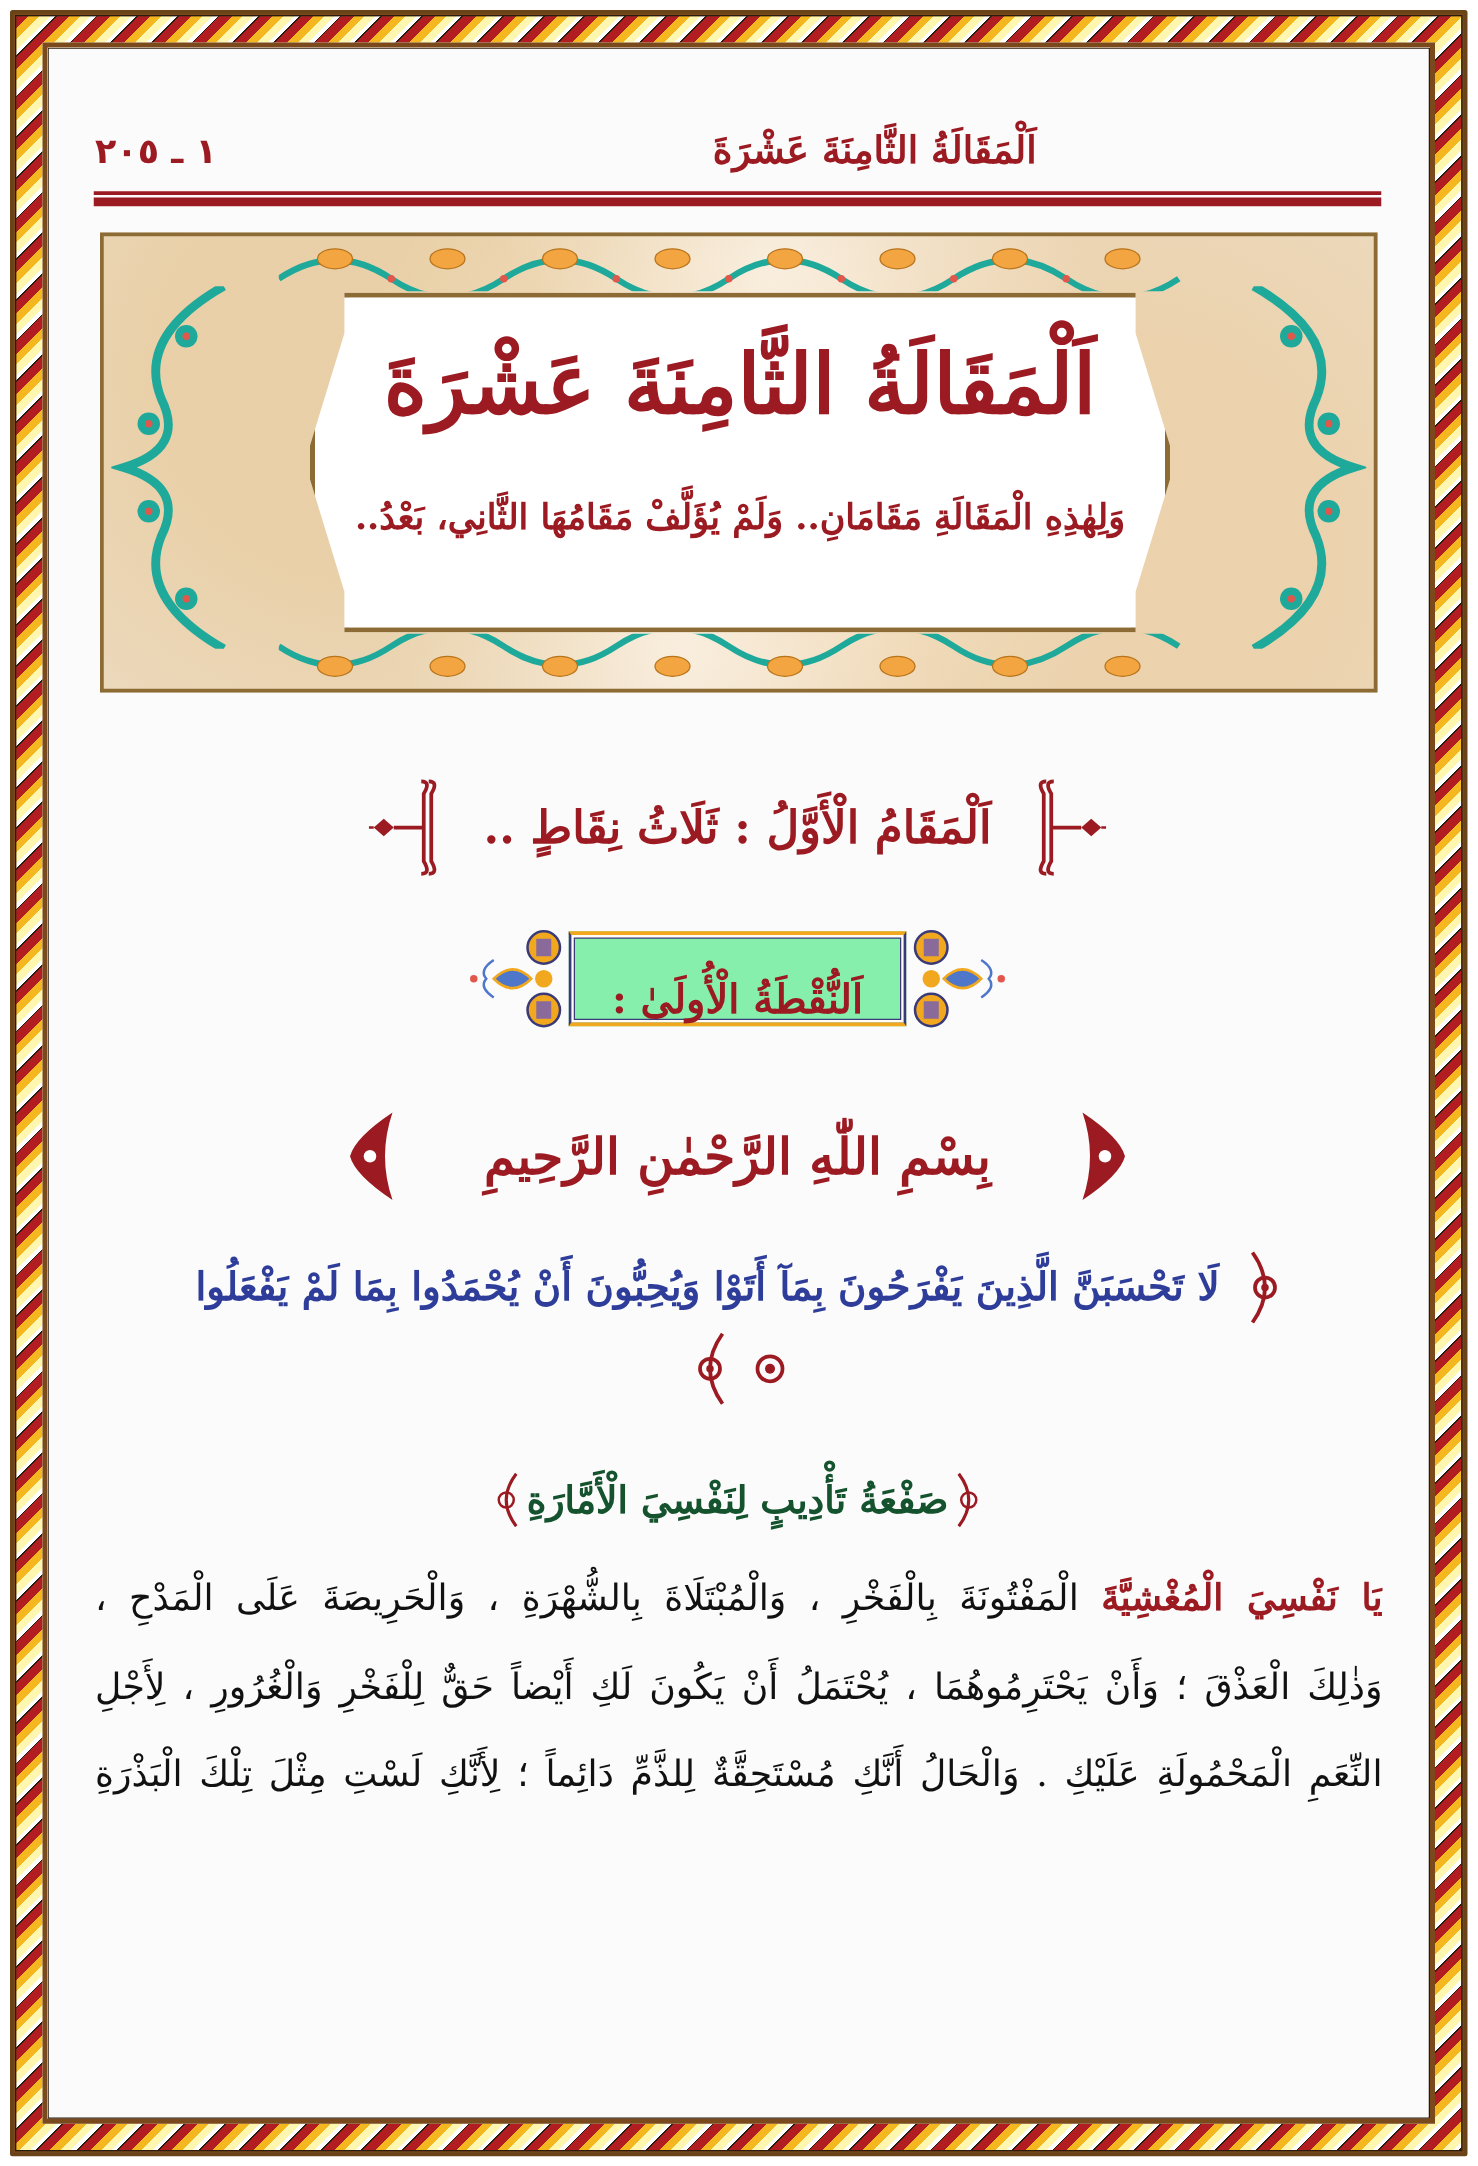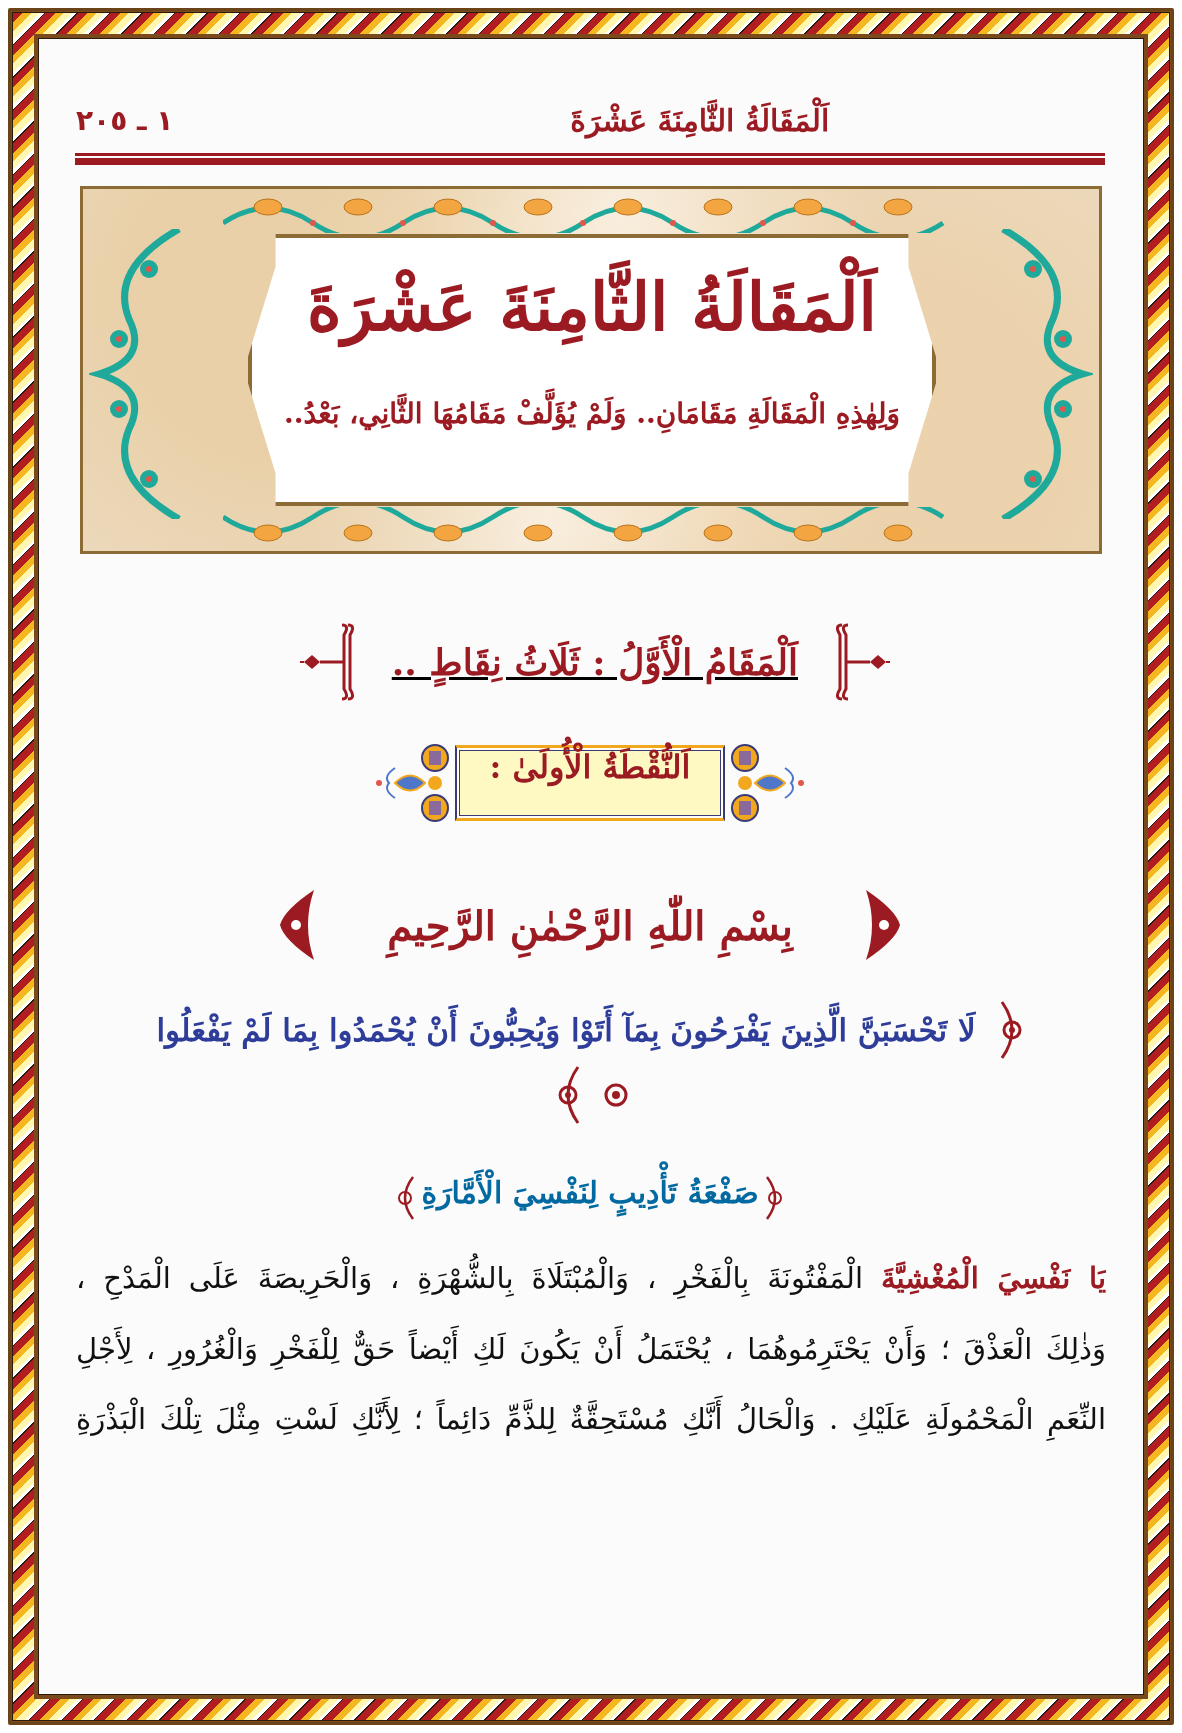--- a/index.html
+++ b/index.html
@@ -74,38 +74,38 @@
       color: #9c1b22; font-family: "DejaVu Serif", serif; font-weight: bold; font-size: 66px; line-height: 100px;
     }
     .cart-sub {
       position: absolute; left: 169px; top: 200px; width: 680px; text-align: center;
       color: #9c1b22; font-family: "DejaVu Serif", serif; font-weight: bold; font-size: 28px; line-height: 50px;
     }
 
     
     .section-head {
       position: absolute; left: 290px; top: 612px; width: 600px; height: 100px;
-      display: flex; align-items: center; gap: 26px; text-decoration: underline;
+      display: flex; align-items: center; justify-content: center; gap: 26px;
     }
     .bracket { width: 60px; height: 90px; flex: none; }
     .section-text {
       color: #9c1b22; font-family: "DejaVu Serif", serif; font-weight: bold; font-size: 36px;
       white-space: nowrap; padding: 0 6px;
     }
 
     
     .sub-head {
       position: absolute; left: 372px; top: 738px; width: 436px; height: 90px;
       display: flex; align-items: center; justify-content: center;
     }
     .sub-orn { width: 80px; height: 90px; flex: none; }
     .sub-box {
       width: 270px; height: 76px; border: 3px solid #f2a81e;
       border-left: 2px solid #3a3a78; border-right: 2px solid #3a3a78;
-      background: #fef9c3; display: flex; align-items: flex-start; justify-content: center;
+      background: #86efac; display: flex; align-items: flex-end; justify-content: center;
       box-shadow: inset 0 0 0 2px #fffdf6, inset 0 0 0 3px #3a3a78;
     }
     .sub-text {
       color: #9c1b22; font-family: "DejaVu Serif", serif; font-weight: bold; font-size: 32px; white-space: nowrap;
     }
 
     
     .basmala-row {
       position: absolute; left: 278px; top: 880px; width: 624px; height: 90px;
       display: flex; align-items: center; justify-content: space-between;
@@ -122,22 +122,22 @@
       color: #2e3d99; font-family: "DejaVu Serif", serif; font-weight: bold;
       font-size: 31px; line-height: 70px; text-align: center;
     }
     .verse-line { display: flex; align-items: center; justify-content: center; gap: 20px; white-space: nowrap; }
     .verse-orn { display: inline-block; width: 30px; height: 60px; flex: none; vertical-align: middle; }
     .verse-rosette { display: inline-block; width: 24px; height: 24px; vertical-align: middle; }
 
     
     .passage-title {
       position: absolute; left: 380px; top: 1175px; width: 420px; height: 50px;
-      display: flex; align-items: flex-start; justify-content: center; gap: 4px;
-      color: #0369a1; font-family: "DejaVu Serif", serif; font-weight: bold; font-size: 30px; white-space: nowrap;
+      display: flex; align-items: center; justify-content: center; gap: 4px;
+      color: #14532d; font-family: "DejaVu Serif", serif; font-weight: bold; font-size: 30px; white-space: nowrap;
     }
     .pt-orn { width: 22px; height: 46px; flex: none; }
 
     
     .body-text {
       position: absolute; left: 76px; top: 1243px; width: 1030px;
       color: #111111; font-family: "DejaVu Serif", serif; font-size: 29px; line-height: 70.5px;
       text-align: justify; text-align-last: justify; direction: rtl;
     }
     .body-line { display: block; white-space: nowrap; text-align: justify; text-align-last: justify; height: 70.5px; overflow: hidden; }

